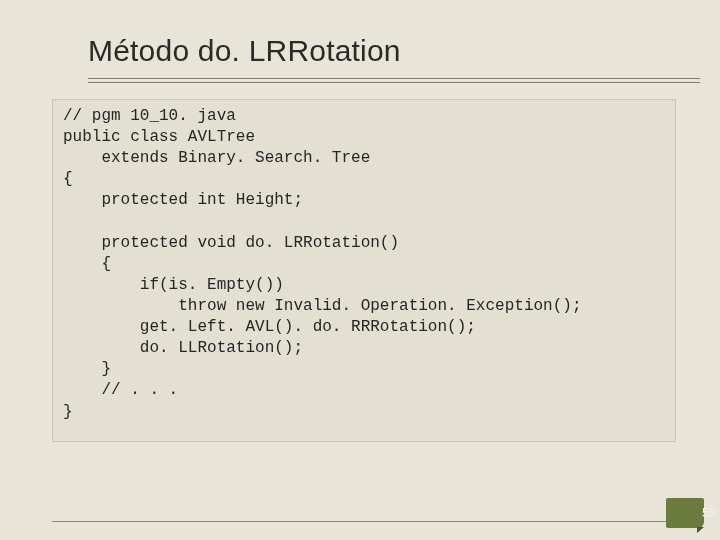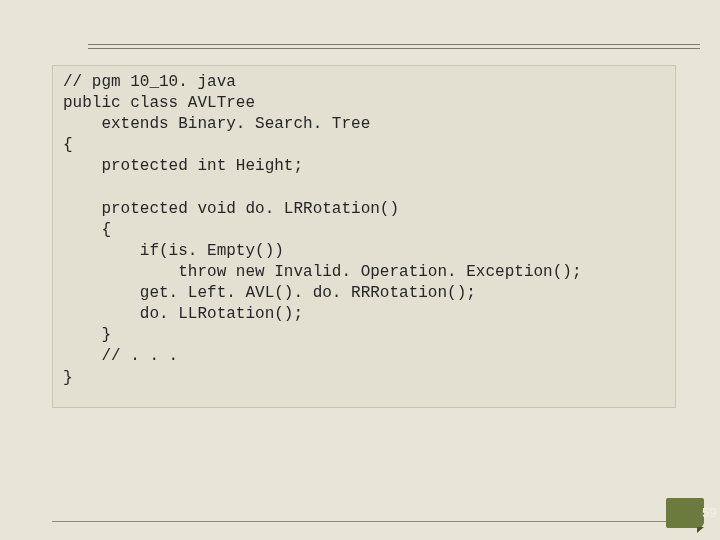--- a/index.html
+++ b/index.html
@@ -79,20 +79,21 @@
     bottom: -5px;
     width: 0; height: 0;
     border-top: 6px solid #4a5528;
     border-right: 7px solid transparent;
   }
 </style>
 </head>
 <body>
 
 <div class="title-block">
+  <h1 class="title">Método do. LRRotation</h1>
   <div class="title-rules">
     <div class="rule1"></div>
     <div class="rule2"></div>
   </div>
 </div>
 
 <div class="code-wrap">
 <pre class="code"><span>// pgm 10_10. java</span>
 <span>public class AVLTree</span>
 <span>    extends Binary. Search. Tree</span>

